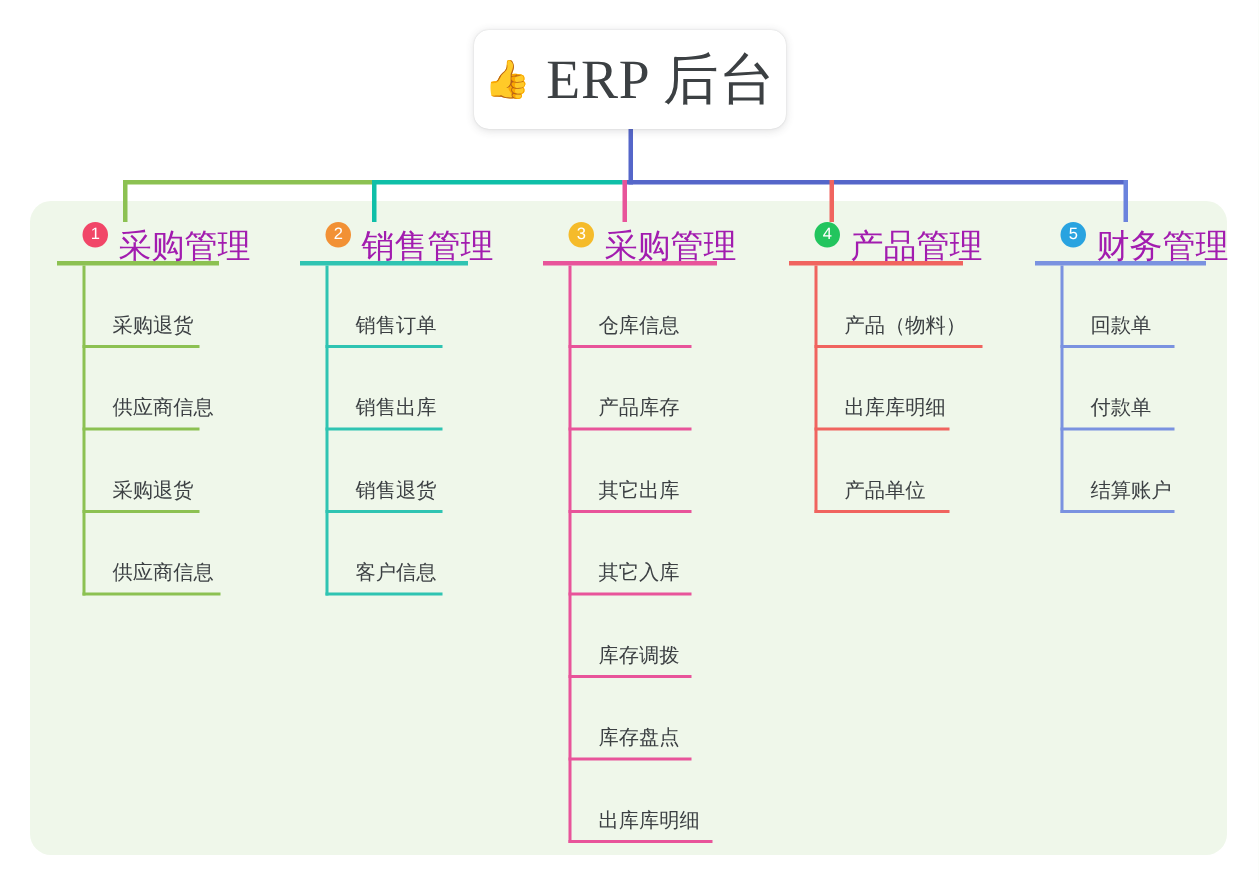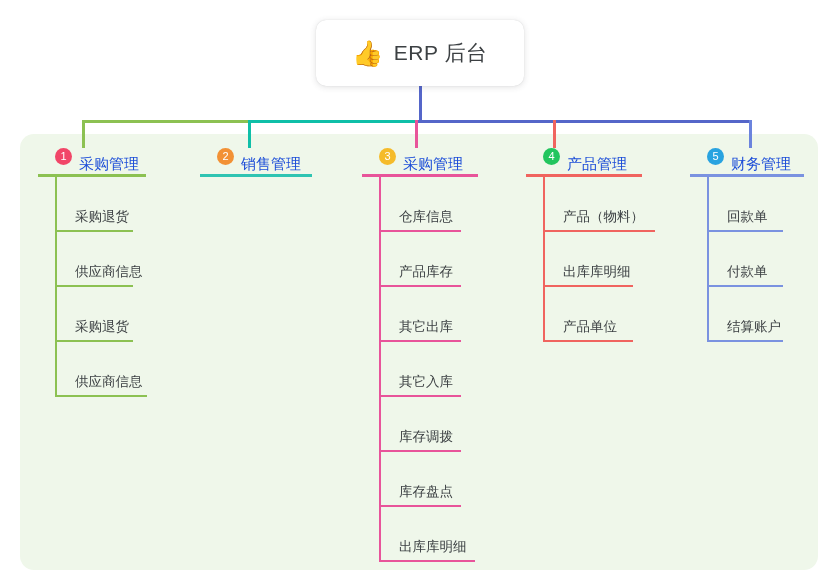--- a/index.html
+++ b/index.html
@@ -13,22 +13,23 @@
   
   .root-card{
     position:absolute;left:316px;top:20px;width:208px;height:66px;
     background:#ffffff;border-radius:10px;
     box-shadow:0 1px 6px rgba(60,64,67,.16),0 0 1px rgba(60,64,67,.20);
     display:flex;align-items:center;justify-content:center;gap:10px;
     z-index:6;
   }
   .root-emoji{font-size:25px;line-height:1;}
   .root-title{
-    font-size:21px;font-weight:400;letter-spacing:.5px;color:#3c4043;
+    font-size:37px;font-weight:400;letter-spacing:.5px;color:#3c4043;
     white-space:nowrap;
+    font-family:Liberation Serif, serif;
   }
 
   
   .seg{position:absolute;z-index:2;}
   .h{height:3px;}
   .v{width:3px;}
 
   
   .panel{
     position:absolute;left:20px;top:134px;width:798px;height:436px;
@@ -40,21 +41,21 @@
   .col-head{
     display:flex;align-items:center;gap:7px;height:26px;
     padding-left:17px;
   }
   .badge{
     width:17px;height:17px;border-radius:50%;
     display:flex;align-items:center;justify-content:center;
     color:#ffffff;font-size:11px;line-height:1;font-weight:400;
     flex:0 0 auto;
   }
-  .col-title{font-size:15px;white-space:nowrap;color:#1d4ed8;margin-top:16px;}
+  .col-title{font-size:22px;white-space:nowrap;color:#a21caf;margin-top:16px;}
   .col-rule{height:3px;margin-top:5px;}
 
   .items{position:relative;margin-top:0;}
   .spine{position:absolute;left:17px;top:0;width:2px;}
   .item{
     position:relative;height:55px;
     padding-left:37px;
     display:flex;align-items:flex-end;
   }
   .item-label{
@@ -118,20 +119,39 @@
             <div class="item-rule" style="width: 92px; background: rgb(140, 193, 82);"></div>
           </div>
         </div>
       </div>
       <div class="col" style="left: 200px; width: 150px;">
         <div class="col-head">
           <span class="badge" style="background: rgb(242, 145, 53);">2</span>
           <span class="col-title">销售管理</span>
         </div>
         <div class="col-rule" style="width: 112px; background: rgb(47, 196, 178);"></div>
+        <div class="items">
+          <div class="spine" style="height: 220px; background: rgb(47, 196, 178);"></div>
+          <div class="item">
+            <span class="item-label">销售订单</span>
+            <div class="item-rule" style="width: 78px; background: rgb(47, 196, 178);"></div>
+          </div>
+          <div class="item">
+            <span class="item-label">销售出库</span>
+            <div class="item-rule" style="width: 78px; background: rgb(47, 196, 178);"></div>
+          </div>
+          <div class="item">
+            <span class="item-label">销售退货</span>
+            <div class="item-rule" style="width: 78px; background: rgb(47, 196, 178);"></div>
+          </div>
+          <div class="item">
+            <span class="item-label">客户信息</span>
+            <div class="item-rule" style="width: 78px; background: rgb(47, 196, 178);"></div>
+          </div>
+        </div>
       </div>
       <div class="col" style="left: 362px; width: 160px;">
         <div class="col-head">
           <span class="badge" style="background: rgb(245, 187, 42);">3</span>
           <span class="col-title">采购管理</span>
         </div>
         <div class="col-rule" style="width: 116px; background: rgb(232, 84, 154);"></div>
         <div class="items">
           <div class="spine" style="height: 385px; background: rgb(232, 84, 154);"></div>
           <div class="item">

